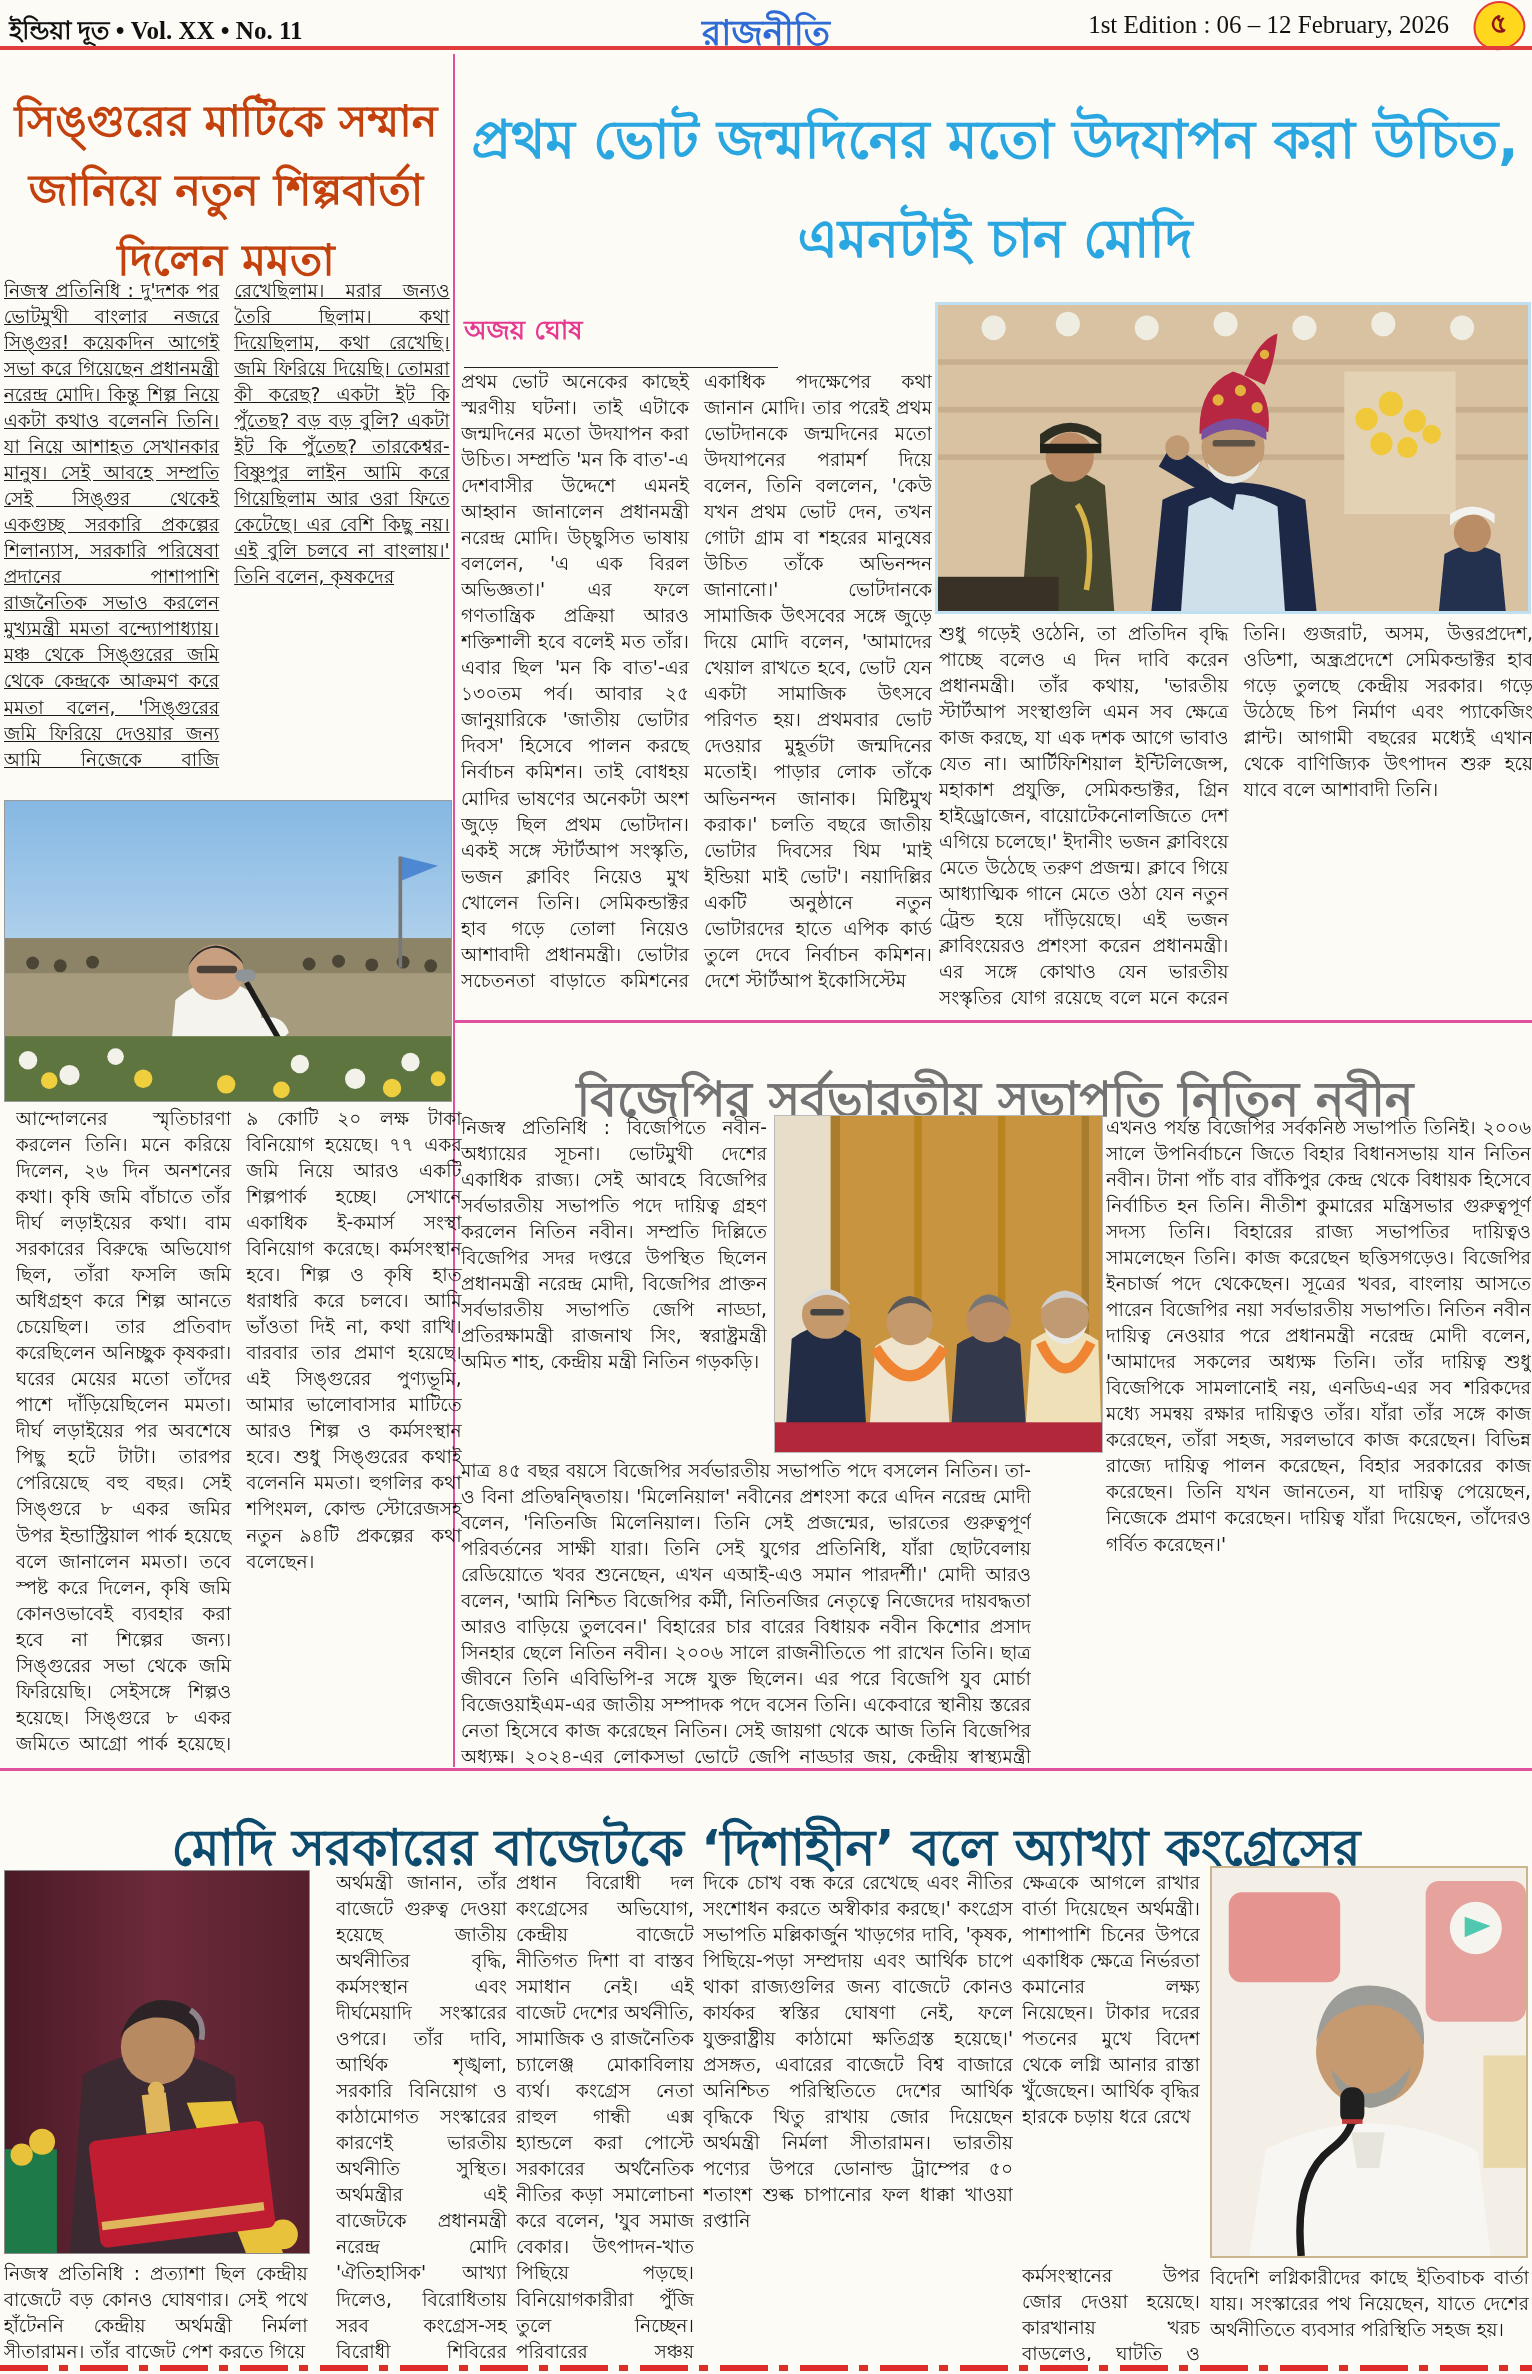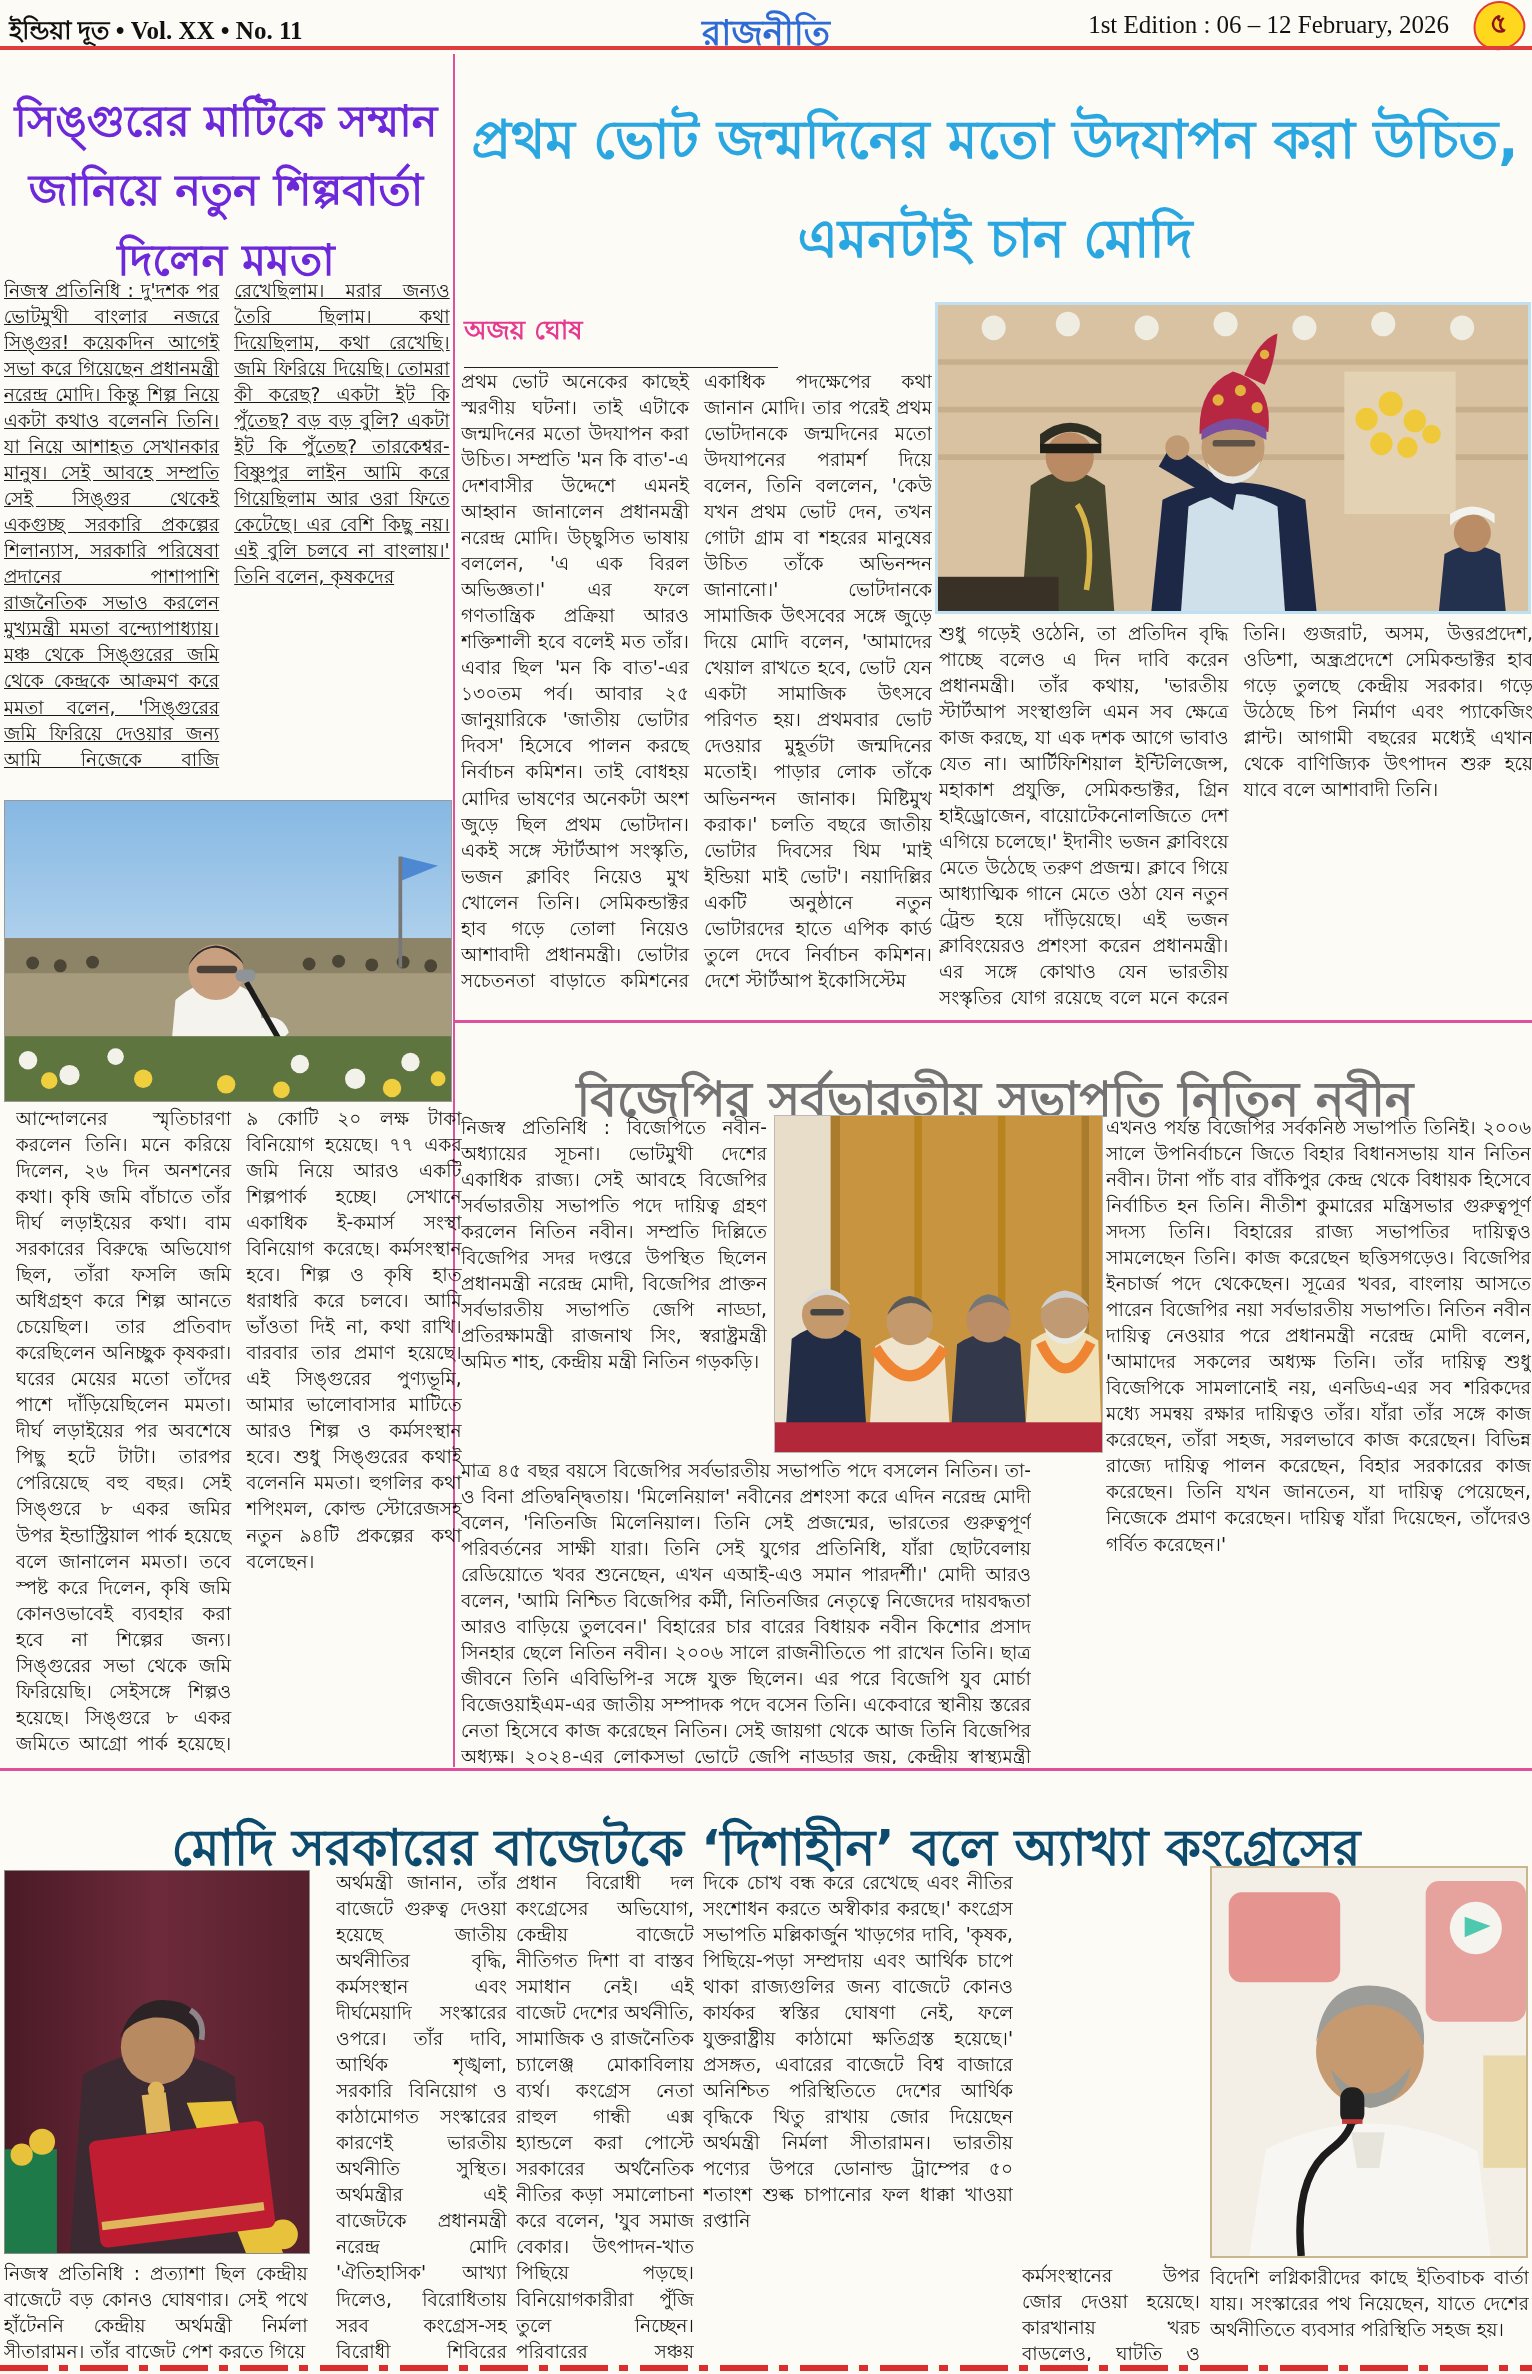--- a/index.html
+++ b/index.html
@@ -18,21 +18,21 @@
               font-size:28px;font-weight:bold;color:#8c1420;}
   .rule-red{position:absolute;left:0;top:46px;width:1532px;height:3.7px;background:#e23b3b;}
   
   .v-pink{position:absolute;left:453px;top:54px;width:1.9px;height:1713px;background:#e0519d;}
   .h-pink-a{position:absolute;left:453px;top:1020px;width:1080px;height:2.8px;background:#e0519d;}
   .h-pink-b{position:absolute;left:0;top:1768px;width:1532px;height:2.8px;background:#e0519d;}
   .dashdot{position:absolute;left:0;top:2365px;width:1532px;height:5.6px;
            background:repeating-linear-gradient(90deg,#de2c2c 0 48px,transparent 48px 59px,#de2c2c 59px 68px,transparent 68px 80px);}
   
   .headline{position:absolute;text-align:center;font-weight:bold;}
-  #hl-singur{left:0;top:58px;width:452px;font-size:43px;line-height:1.62;color:#6d28d9;}
+  #hl-singur{left:0;top:58px;width:452px;font-size:43px;line-height:1.62;color:#c2410c;}
   #hl-vote{left:458px;top:54px;width:1074px;font-size:53px;line-height:1.88;color:#2aa7e0;}
   #hl-bjp{left:458px;top:1031px;width:1074px;font-size:48px;line-height:1.5;color:#737373;}
   #hl-budget{left:0;top:1774px;width:1532px;font-size:50px;line-height:1.6;color:#0c4a6e;}
   .byline{position:absolute;left:464px;top:310px;width:314px;font-size:26px;font-weight:bold;
           color:#e53a90;border-bottom:1.9px solid #222;padding-bottom:13px;}
   
   .body{position:absolute;text-align:justify;font-size:18.6px;line-height:1.40;overflow:hidden;}
   .c2{column-count:2;column-gap:15px;column-fill:auto;}
   #a1-top{left:3.7px;top:278px;width:446px;height:518px;text-decoration:underline;}
   #a1-bottom{left:3.7px;top:1106px;width:446px;height:657px;margin-left:12px;}
@@ -264,20 +264,21 @@
       <rect x="96" y="280" width="190" height="116" rx="8" fill="#c01d32" transform="rotate(-7 190 338)"></rect>
       <rect x="150" y="240" width="26" height="42" fill="#e0b65c" transform="rotate(-7 163 261)"></rect>
       <circle cx="163" cy="236" r="9" fill="#e0b65c"></circle>
       <rect x="104" y="368" width="176" height="9" fill="#e0b65c" transform="rotate(-7 190 372)"></rect>
     </svg>
   </div>
 
   <div class="body" id="a4-c1">অর্থমন্ত্রী জানান, তাঁর বাজেটে গুরুত্ব দেওয়া হয়েছে জাতীয় অর্থনীতির বৃদ্ধি, কর্মসংস্থান এবং দীর্ঘমেয়াদি সংস্কারের ওপরে। তাঁর দাবি, আর্থিক শৃঙ্খলা, সরকারি বিনিয়োগ ও কাঠামোগত সংস্কারের কারণেই ভারতীয় অর্থনীতি সুস্থিত। অর্থমন্ত্রীর এই বাজেটকে প্রধানমন্ত্রী নরেন্দ্র মোদি 'ঐতিহাসিক' আখ্যা দিলেও, বিরোধিতায় সরব কংগ্রেস-সহ বিরোধী শিবিরের নেতারা। সকলের</div>
   <div class="body" id="a4-c2">প্রধান বিরোধী দল কংগ্রেসের অভিযোগ, কেন্দ্রীয় বাজেটে নীতিগত দিশা বা বাস্তব সমাধান নেই। এই বাজেট দেশের অর্থনীতি, সামাজিক ও রাজনৈতিক চ্যালেঞ্জ মোকাবিলায় ব্যর্থ। কংগ্রেস নেতা রাহুল গান্ধী এক্স হ্যান্ডলে করা পোস্টে সরকারের অর্থনৈতিক নীতির কড়া সমালোচনা করে বলেন, 'যুব সমাজ বেকার। উৎপাদন-খাত পিছিয়ে পড়ছে। বিনিয়োগকারীরা পুঁজি তুলে নিচ্ছেন। পরিবারের সঞ্চয় তলানিতে। কৃষকেরা সংকটে। সব কিছু উপেক্ষিত। এটি এমন এক বাজেট, যা বাস্তব সংকটের</div>
   <div class="body" id="a4-c3">দিকে চোখ বন্ধ করে রেখেছে এবং নীতির সংশোধন করতে অস্বীকার করছে।' কংগ্রেস সভাপতি মল্লিকার্জুন খাড়গের দাবি, 'কৃষক, পিছিয়ে-পড়া সম্প্রদায় এবং আর্থিক চাপে থাকা রাজ্যগুলির জন্য বাজেটে কোনও কার্যকর স্বস্তির ঘোষণা নেই, ফলে যুক্তরাষ্ট্রীয় কাঠামো ক্ষতিগ্রস্ত হয়েছে।' প্রসঙ্গত, এবারের বাজেটে বিশ্ব বাজারে অনিশ্চিত পরিস্থিতিতে দেশের আর্থিক বৃদ্ধিকে থিতু রাখায় জোর দিয়েছেন অর্থমন্ত্রী নির্মলা সীতারামন। ভারতীয় পণ্যের উপরে ডোনাল্ড ট্রাম্পের ৫০ শতাংশ শুল্ক চাপানোর ফল ধাক্কা খাওয়া রপ্তানি</div>
+  <div class="body" id="a4-c4">ক্ষেত্রকে আগলে রাখার বার্তা দিয়েছেন অর্থমন্ত্রী। পাশাপাশি চিনের উপরে একাধিক ক্ষেত্রে নির্ভরতা কমানোর লক্ষ্য নিয়েছেন। টাকার দরের পতনের মুখে বিদেশ থেকে লগ্নি আনার রাস্তা খুঁজেছেন। আর্থিক বৃদ্ধির হারকে চড়ায় ধরে রেখে</div>
 
   <div class="photo" id="ph-rahul">
     <svg viewBox="0 0 338 414" preserveAspectRatio="none">
       <rect width="338" height="414" fill="#f3efe6"></rect>
       <rect x="18" y="26" width="120" height="96" rx="14" fill="#d84848" opacity="0.55"></rect>
       <rect x="230" y="14" width="108" height="150" rx="14" fill="#d84848" opacity="0.45"></rect>
       <circle cx="284" cy="64" r="28" fill="#f6f4ee"></circle>
       <polygon points="272,52 300,62 272,74" fill="#4ec9b0"></polygon>
       <rect x="292" y="200" width="46" height="120" fill="#d8b23a" opacity="0.35"></rect>
 

